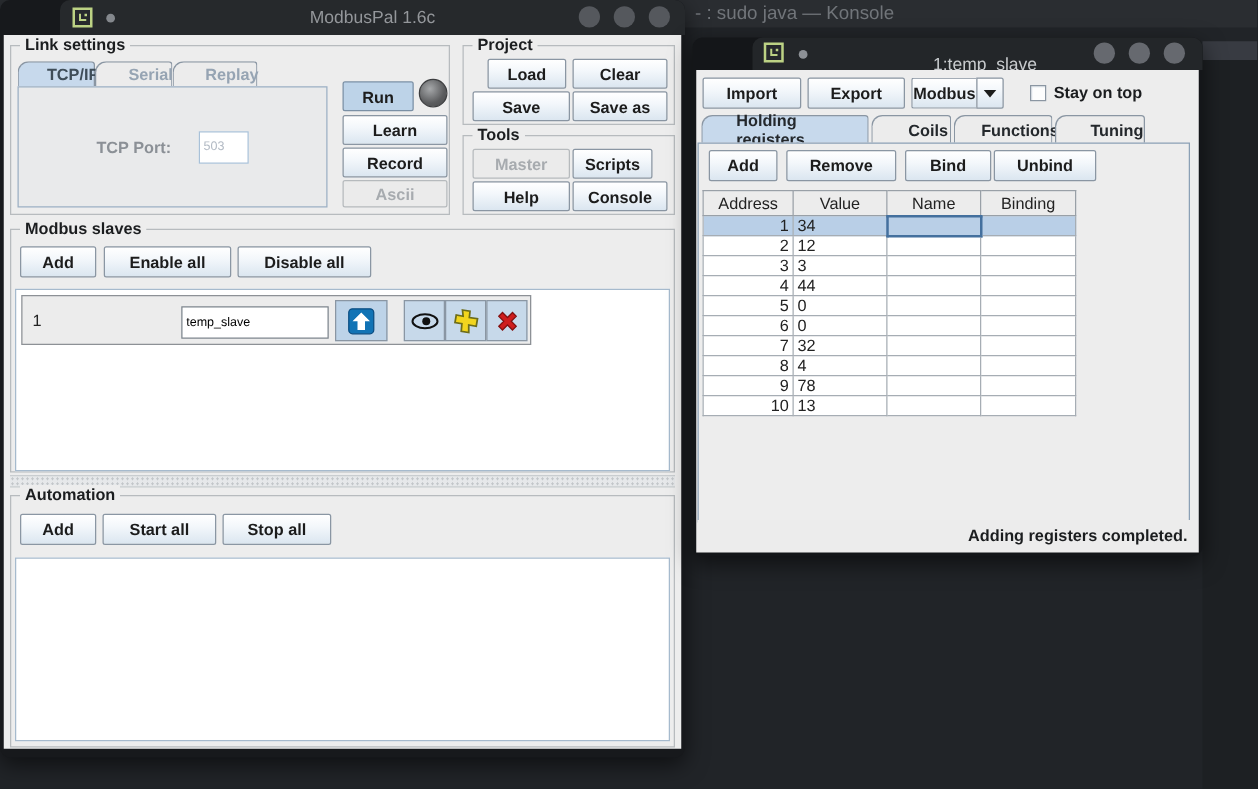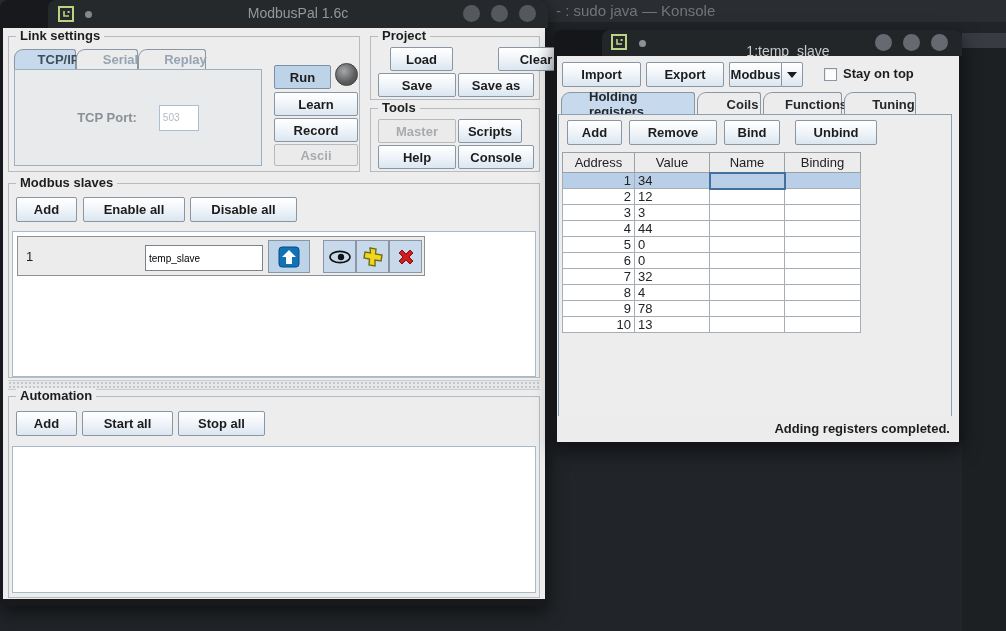--- a/index.html
+++ b/index.html
@@ -124,21 +124,21 @@
         <div class="abs mbtn dis" style="left:265px;top:107px;width:84px;height:22px;">
           <span>Ascii</span>
         </div>
       </div>
 
       <div class="grp" style="left:367px;top:8px;width:170px;height:64px;">
         <span class="grp-ttl">Project</span>
         <div class="abs mbtn" style="left:19px;top:10px;width:63px;height:24px;">
           <span>Load</span>
           </div>
-        <div class="abs mbtn" style="left:87px;top:10px;width:76px;height:24px;margin-left:40px;">
+        <div class="abs mbtn" style="left:87px;top:10px;width:76px;height:24px;">
           <span>Clear</span>
           </div>
         <div class="abs mbtn" style="left:7px;top:36px;width:78px;height:24px;">
           <span>Save</span>
           </div>
         <div class="abs mbtn" style="left:87px;top:36px;width:76px;height:24px;">
           <span>Save as</span>
           </div>
       </div>
 
@@ -275,21 +275,21 @@
         <span>Tuning</span>
         </div>
 
       <div class="abs" style="left:1px;top:58px;width:394px;height:304px;border:1px solid #8ba0b5;background:#ededed;">
         <div class="abs mbtn" style="left:8px;top:5px;width:55px;height:25px;">
           <span>Add</span>
           </div>
         <div class="abs mbtn" style="left:70px;top:5px;width:88px;height:25px;">
           <span>Remove</span>
           </div>
-        <div class="abs mbtn" style="left:165px;top:5px;width:56px;height:25px;">
+        <div class="abs mbtn" style="left:165px;top:5px;width:69px;height:25px;">
           <span>Bind</span>
           </div>
         <div class="abs mbtn" style="left:236px;top:5px;width:82px;height:25px;">
           <span>Unbind</span>
           </div>
 
         <table id="regs" class="abs" style="left:3px;top:37px;">
           <thead>
             <tr>
               <th style="width:72px;">Address</th>

